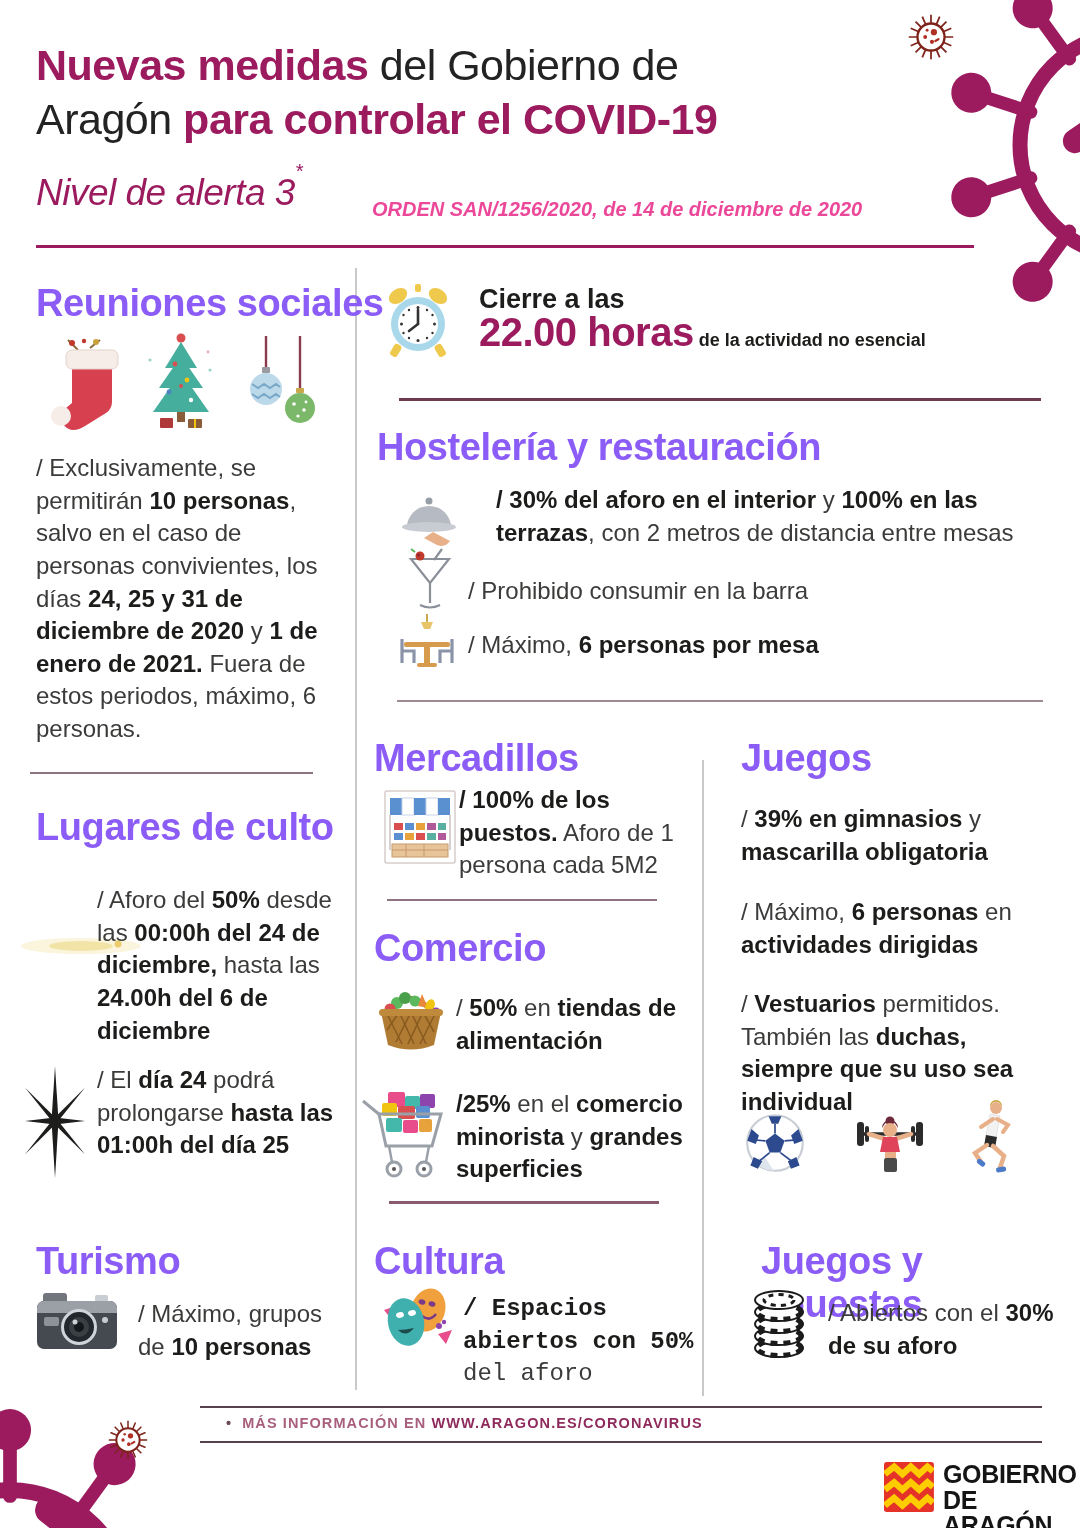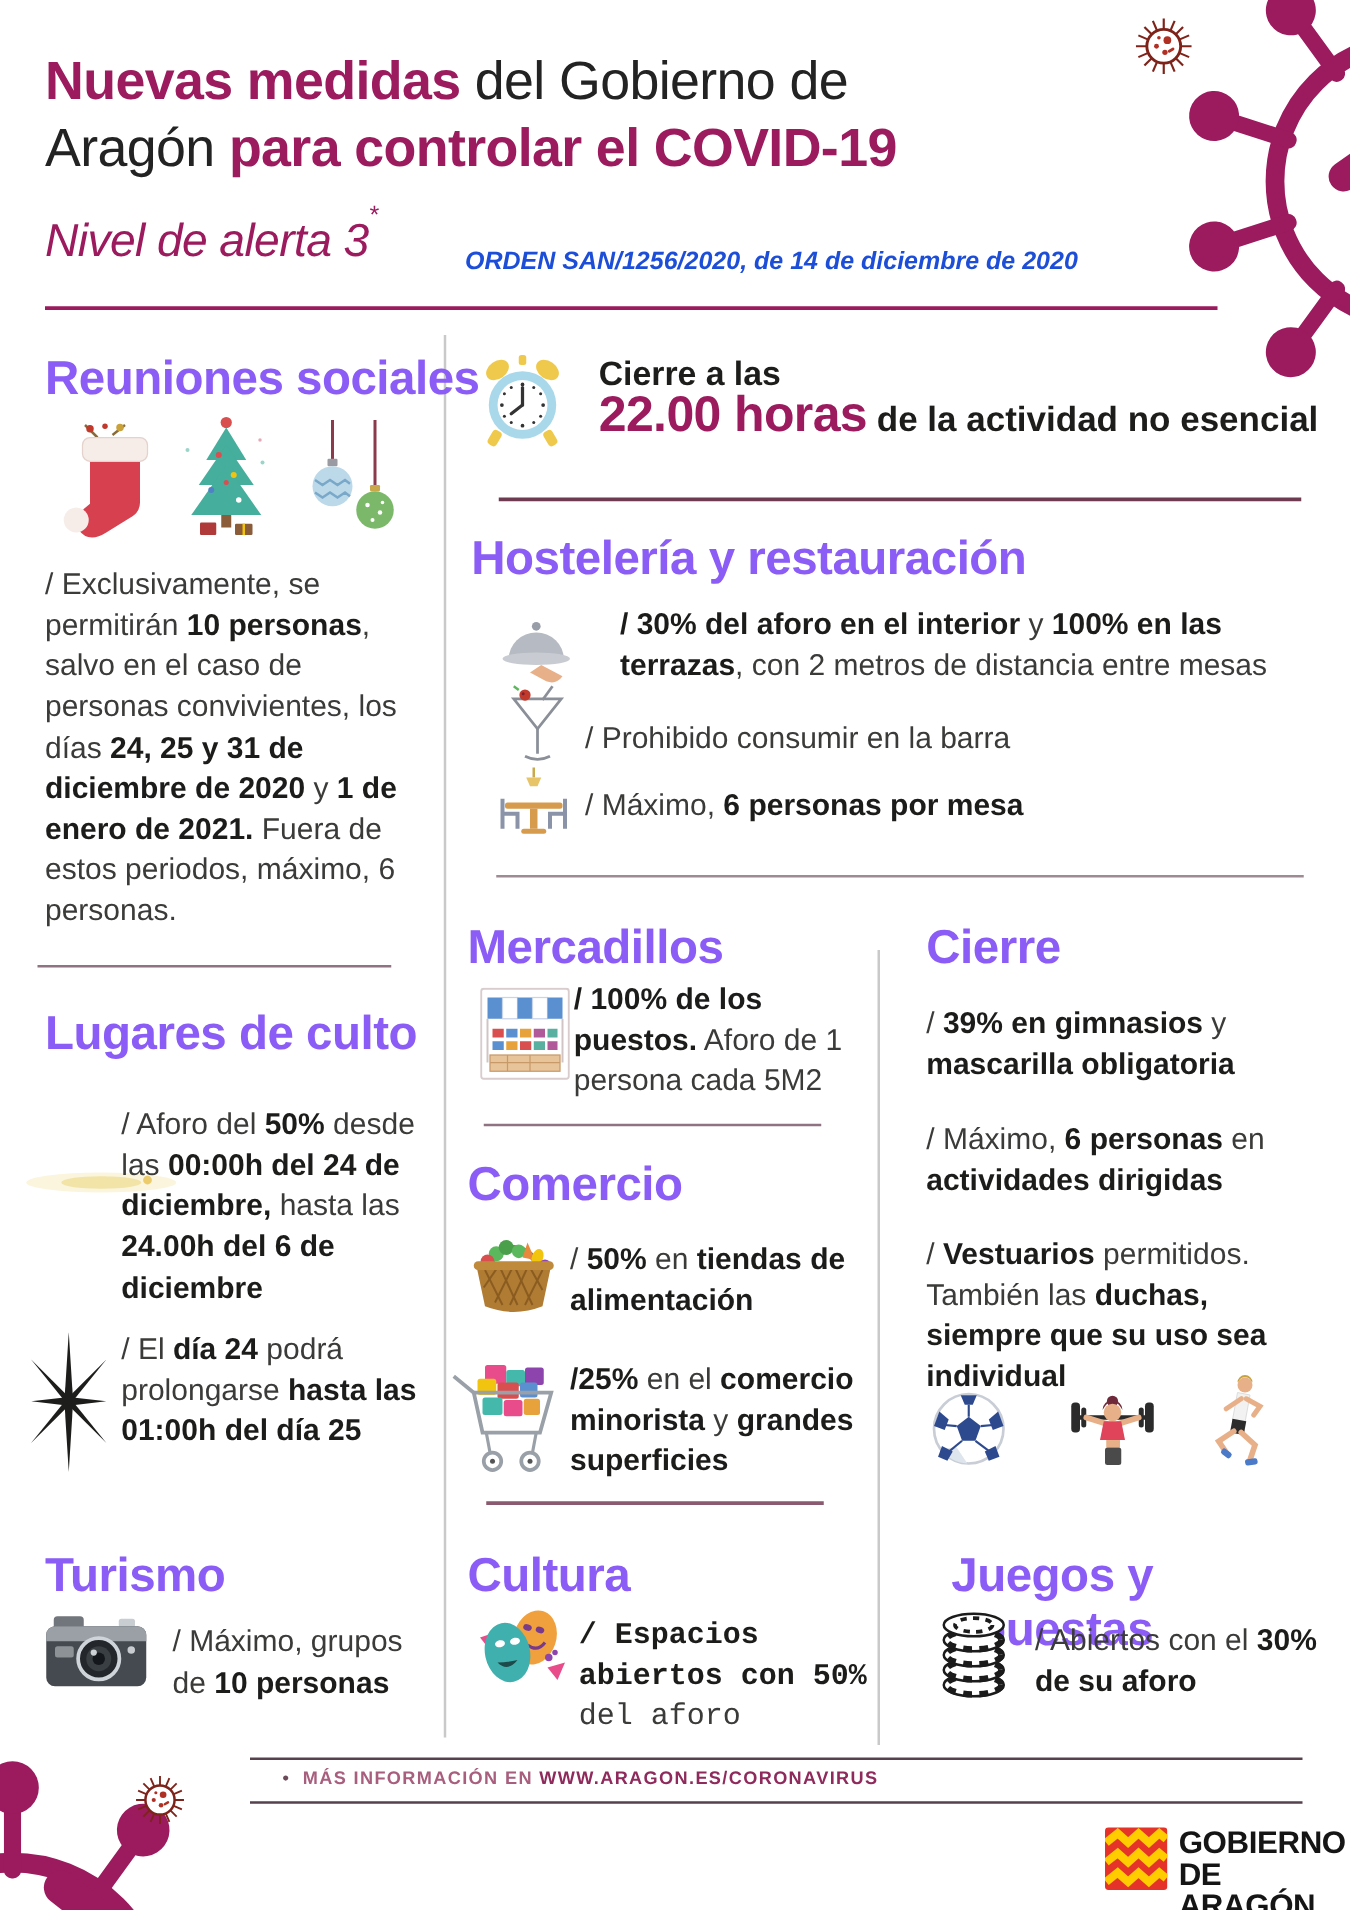--- a/index.html
+++ b/index.html
@@ -7,21 +7,21 @@
     position:relative; width:1080px; height:1528px; margin:0 auto;
     background:#ffffff; overflow:hidden;
     font-family:"Liberation Sans", sans-serif; color:#1d1d1b;
   }
   .abs{position:absolute;}
   
   .title{left:36px; top:38px; width:840px; font-size:43px; line-height:1.26; font-weight:500; color:#232323; letter-spacing:-0.5px;}
   .title .b{color:#9b1b5e; font-weight:800;}
   .alert{left:36px; top:172px; font-size:37px; color:#9b1b5e; font-weight:500; letter-spacing:-0.5px;font-style:italic;}
   .alert sup{font-size:20px; top:-14px; position:relative;}
-  .order{left:372px; top:198px; font-size:20px; font-style:italic; font-weight:700; color:#1d4ed8;}
+  .order{left:372px; top:198px; font-size:20px; font-style:italic; font-weight:700; color:#ec4899;}
   .hrule{background:#9b1b5e;}
   .header-rule{left:36px; top:245px; width:938px; height:3px;}
   
   .h2{font-size:38px; font-weight:800; color:#8b5cf6; letter-spacing:-0.4px;}
   .body{font-size:24px; line-height:1.36; color:#3b3b3a; font-weight:400;}
   .body .b{font-weight:700; color:#1c1c1b;}
   .vline{width:2px; background:#c9c9c9;}
   .vline1{left:355px; top:268px; height:1122px;}
   .vline2{left:702px; top:760px; height:636px;}
   .sdiv{height:2px; background:#8f7381;}
@@ -36,21 +36,21 @@
   .star{left:24px; top:1064px;}
   .culto-item2{left:97px; top:1064px; width:248px;}
   .turismo-title{left:36px; top:1240px;}
   .camera{left:36px; top:1284px;}
   .turismo-body{left:138px; top:1298px; width:215px;}
   
   .clock{left:382px; top:282px;}
   .cierre1{left:479px; top:284px; font-size:27px; font-weight:700; color:#1d1d1b;}
   .cierre2{left:479px; top:310px; white-space:nowrap;}
   .cierre-time{font-size:40px; font-weight:800; color:#9b1b5e; letter-spacing:-0.5px;}
-  .cierre-rest{font-size:28px; font-weight:700; color:#1d1d1b;}
+  .cierre-rest{font-size:18px; font-weight:700; color:#1d1d1b;}
   .banner-rule{left:399px; top:398px; width:642px; height:3px; background:#6d3a50;}
   
   .host-title{left:377px; top:426px;}
   .host-i1{left:399px; top:489px;}
   .host-t1{left:468px; top:484px; width:585px;margin-left:28px;}
   .host-i2{left:407px; top:547px;}
   .host-t2{left:468px; top:575px; width:585px;}
   .host-i3{left:394px; top:612px;}
   .host-t3{left:468px; top:629px; width:585px;}
   .host-rule{left:397px; top:700px; width:646px; height:2px; background:#9e8a93;}
@@ -423,21 +423,21 @@
     <path d="M46,34 q8,6 14,-2" fill="none" stroke="#7a3a8a" stroke-width="2.5"></path>
     <ellipse cx="30" cy="40" rx="18" ry="24" fill="#3fb0ad" transform="rotate(-12 30 40)"></ellipse>
     <ellipse cx="24" cy="33" rx="4" ry="2.8" fill="#fff" transform="rotate(-12 24 33)"></ellipse>
     <ellipse cx="36" cy="31" rx="4" ry="2.8" fill="#fff" transform="rotate(-12 36 31)"></ellipse>
     <path d="M22,48 q8,8 16,-2 q-8,2 -16,2 z" fill="#1d4a4a"></path>
     <circle cx="63" cy="44" r="3" fill="#8e44ad"></circle>
       <circle cx="68" cy="40" r="2.2" fill="#8e44ad"></circle>
   </svg>
   <div class="abs body cult-body"><span class="b">/ Espacios abiertos con 50%</span><span> del aforo</span></div>
 
-  <div class="abs h2 dep-title">Cierre</div>
+  <div class="abs h2 dep-title">Juegos</div>
   <div class="abs body dep-t1"><span>/ </span><span class="b">39% en gimnasios</span><span> y </span><span class="b">mascarilla obligatoria</span></div>
   <div class="abs body dep-t2"><span>/ Máximo, </span><span class="b">6 personas</span><span> en </span><span class="b">actividades dirigidas</span></div>
   <div class="abs body dep-t3"><span>/ </span><span class="b">Vestuarios</span><span> permitidos. También las </span><span class="b">duchas, siempre que su uso sea individual</span></div>
 
   <svg class="abs soccer" width="62" height="62" viewBox="0 0 58 58">
     <circle cx="29" cy="29" r="26" fill="#ffffff" stroke="#c8cdd6" stroke-width="2"></circle>
     <path d="M8,44 a26,26 0 0 0 20,11 l-8,-12 z" fill="#dfe5ec"></path>
     <polygon points="29,20 38,27 34,38 24,38 20,27" fill="#2e4a8f"></polygon>
     <polygon points="23,4 35,4 32,11 26,11" fill="#2e4a8f"></polygon>
     <polygon points="51,16 55,27 47,30 44,22" fill="#2e4a8f"></polygon>

